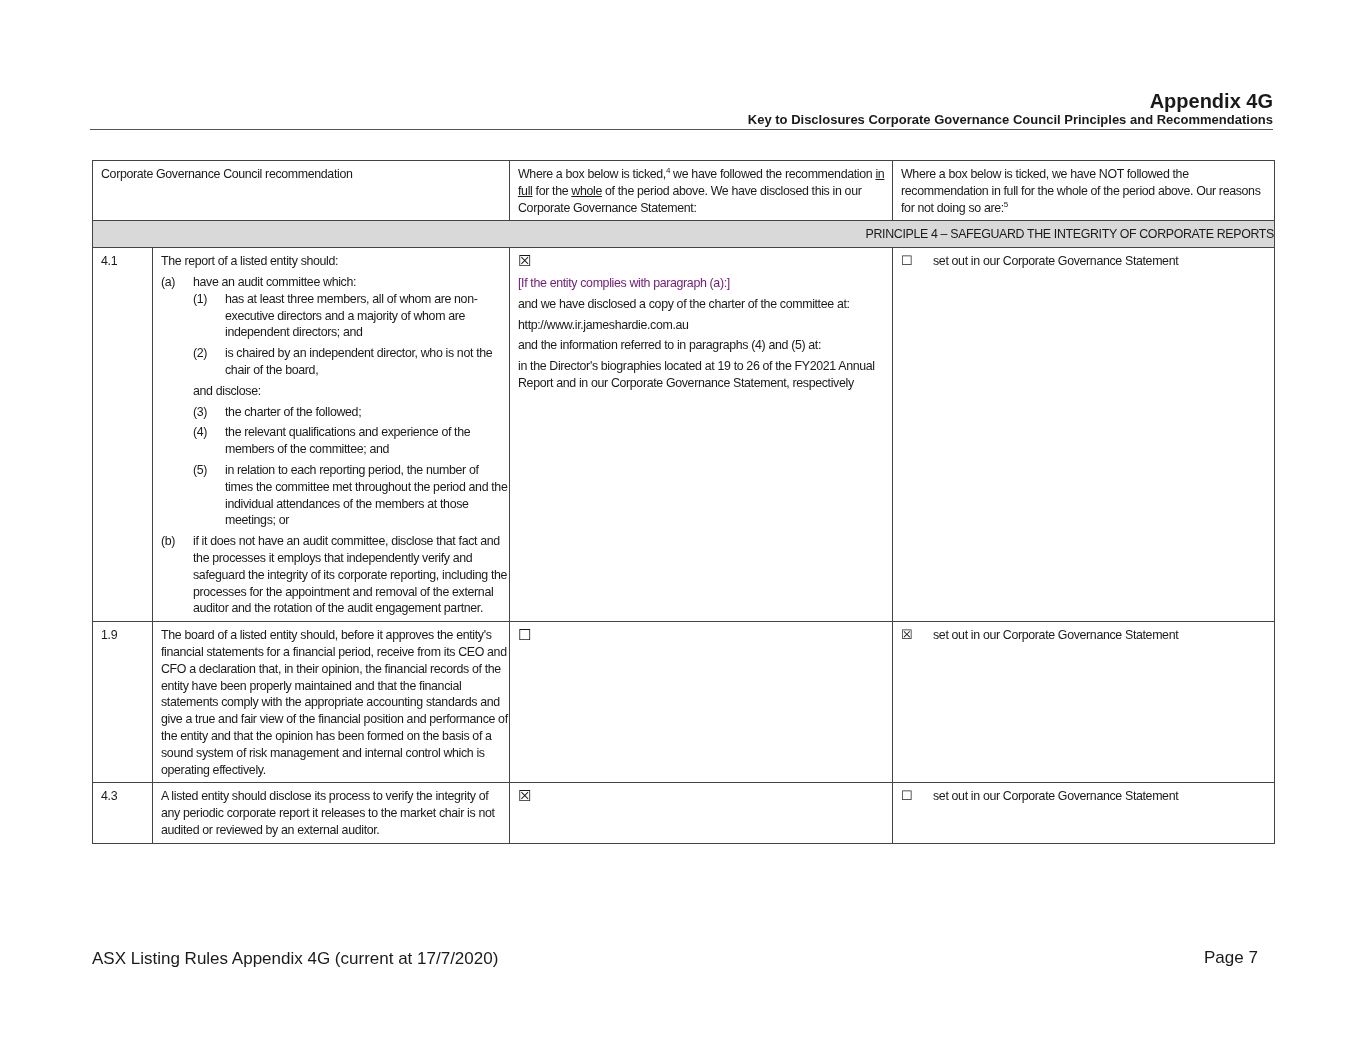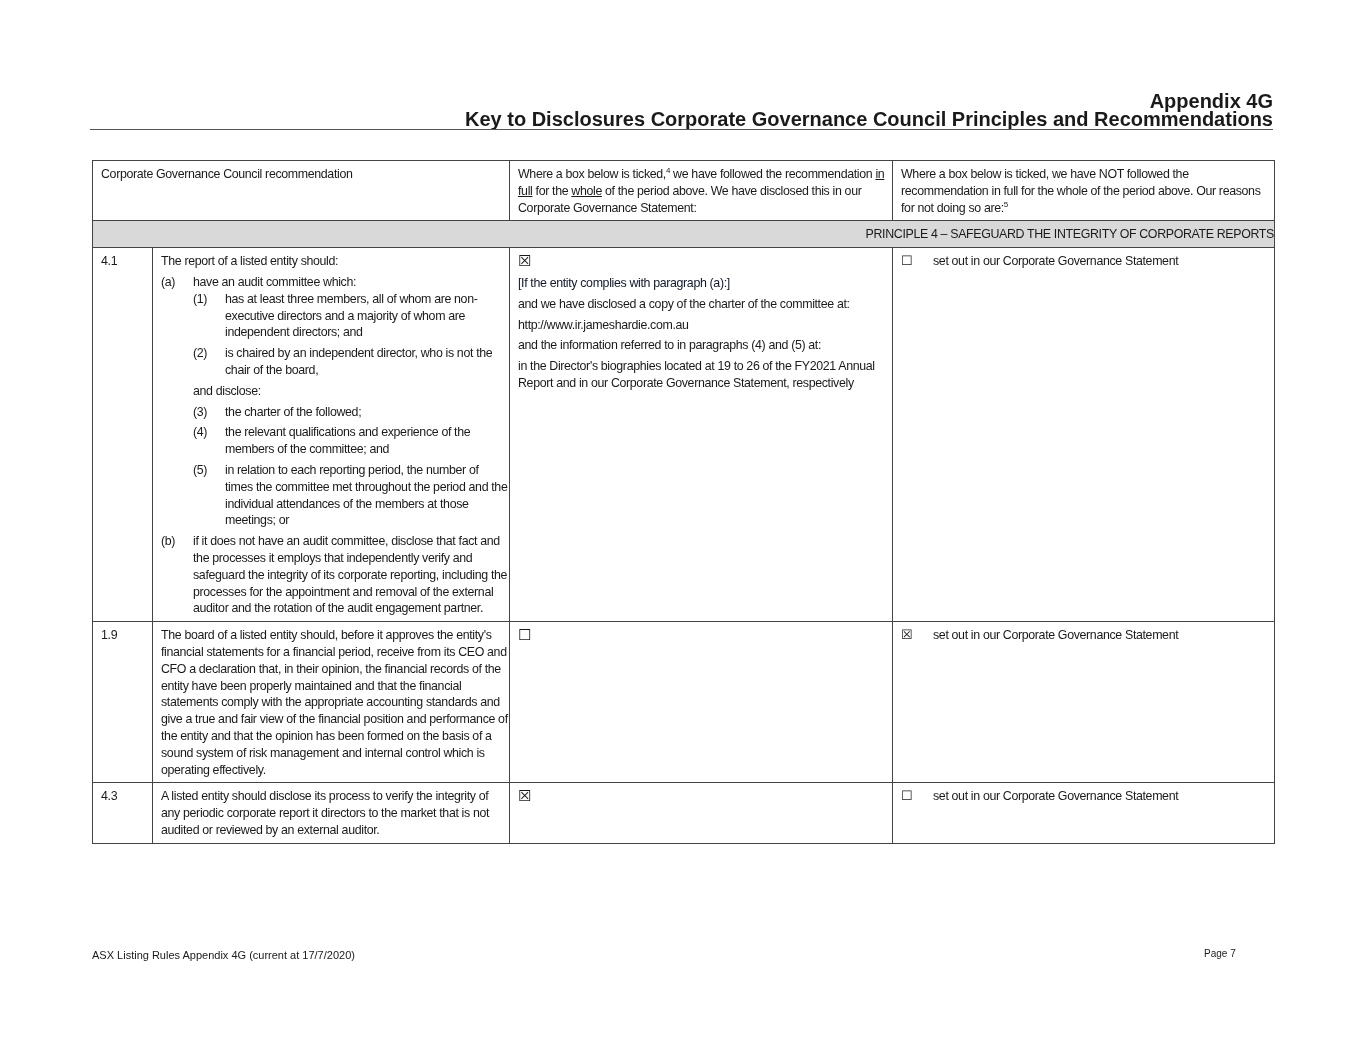--- a/index.html
+++ b/index.html
@@ -2,45 +2,45 @@
 <html><head>
 <meta charset="utf-8">
 <style>
   html, body { margin: 0; padding: 0; background: #ffffff; }
   body {
     width: 1365px; height: 1055px; position: relative; overflow: hidden;
     font-family: "Liberation Sans", sans-serif; color: #1a1a1a;
   }
   .hdr { position: absolute; right: 92px; top: 92px; text-align: right; font-weight: bold; }
   .hdr .l1 { font-size: 20px; line-height: 18px; }
-  .hdr .l2 { font-size: 20px; line-height: 19px; }
+  .hdr .l2 { font-size: 13px; line-height: 19px; }
   .hdr-rule { position: absolute; left: 90px; right: 92px; top: 129px; border-top: 1px solid #555; }
 
   table.main {
     position: absolute; left: 92px; top: 160px; width: 1182px;
     border-collapse: collapse; table-layout: fixed;
     font-family: "Liberation Sans", sans-serif; font-size: 12.4px; line-height: 16.8px;
   }
   table.main td { border: 1px solid #444; vertical-align: top; padding: 5px 0 4px 8px; }
   .narrow { font-stretch: condensed; letter-spacing: -0.35px; }
   .hdrrow td { height: 50px; }
   .principle td { background: #d9d9d9; padding: 6px 8px 5px 8px; text-align: right; }
   .item { display: flex; margin-top: 4px; }
   .item:first-child { margin-top: 0; }
   .lbl { flex: 0 0 32px; }
   .lvl2 { margin-left: 32px; }
   .para { margin-top: 4px; }
-  .cyan { color: #0f172a; }
+  .cyan { color: #701a75; }
   .cb { display: inline-block; font-size: 15px; line-height: 16px; }
   .cb-row { display: flex; }
   .cb-row .cb { flex: 0 0 32px; font-size: 13px; }
   .u { text-decoration: underline; }
   sup { font-size: 8px; line-height: 0; vertical-align: 5px; }
-  .foot-left { position: absolute; left: 92px; top: 949px; font-size: 11px; }
-  .foot-right { position: absolute; left: 1204px; top: 948px; font-size: 10px; }
+  .foot-left { position: absolute; left: 92px; top: 949px; font-size: 17px; }
+  .foot-right { position: absolute; left: 1204px; top: 948px; font-size: 17px; }
 </style>
 </head>
 <body>
 
 <div class="hdr">
   <div class="l1">Appendix 4G</div>
   <div class="l2">Key to Disclosures Corporate Governance Council Principles and Recommendations</div>
 </div>
 <div class="hdr-rule"></div>
 
@@ -122,21 +122,21 @@
     <td class="narrow">
       <div class="cb-row">
         <span class="cb">☒</span>
         <span>set out in our Corporate Governance Statement</span>
       </div>
     </td>
   </tr>
 
   <tr>
     <td class="narrow">4.3</td>
-    <td class="narrow">A listed entity should disclose its process to verify the integrity of any periodic corporate report it directors to the market that is not audited or reviewed by an external auditor.</td>
+    <td class="narrow">A listed entity should disclose its process to verify the integrity of any periodic corporate report it releases to the market chair is not audited or reviewed by an external auditor.</td>
     <td class="narrow">
       <span class="cb">☒</span>
     </td>
     <td class="narrow">
       <div class="cb-row">
         <span class="cb">☐</span>
         <span>set out in our Corporate Governance Statement</span>
       </div>
     </td>
   </tr>

